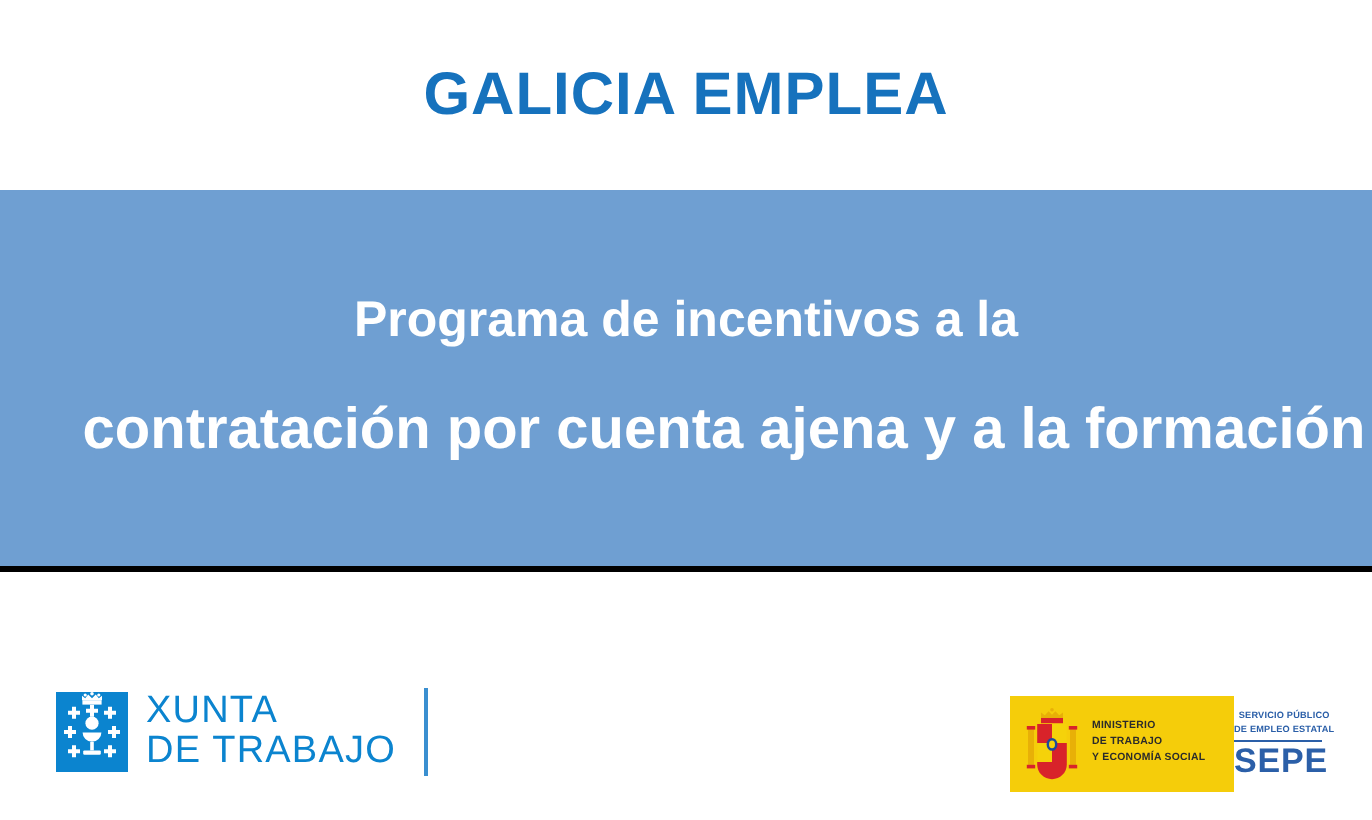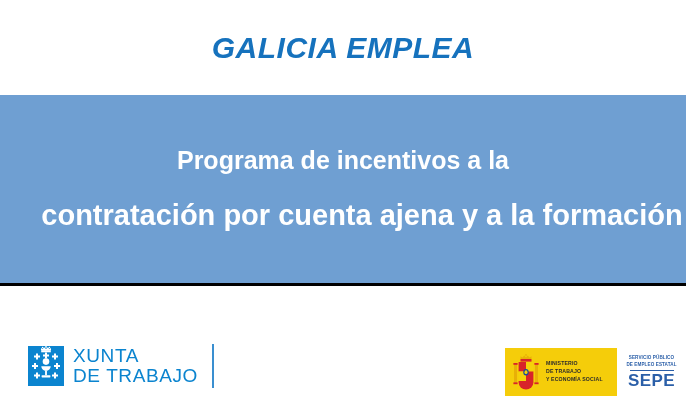--- a/index.html
+++ b/index.html
@@ -15,21 +15,20 @@
     position: relative;
   }
 
   
   .header {
     height: 95px;
     display: flex;
     align-items: center;
     justify-content: center;
     background: #ffffff;
-    font-style: italic;
   }
   .header-title {
     font-size: 30px;
     font-weight: bold;
     color: #1672bd;
     letter-spacing: 0.5px;
     text-align: center;
   }
 
   
@@ -135,21 +134,21 @@
     line-height: 1.5;
     color: #2b2b2b;
     font-weight: bold;
     letter-spacing: 0.15px;
   }
   .sepe {
     background: #ffffff;
     width: 69px;
     display: flex;
     flex-direction: column;
-    align-items: center;
+    align-items: flex-start;
     justify-content: center;
     padding: 2px 0;
     box-sizing: border-box;
   }
   .sepe-sub {
     font-size: 4.6px;
     line-height: 1.45;
     color: #2b5fa8;
     font-weight: bold;
     text-align: center;

